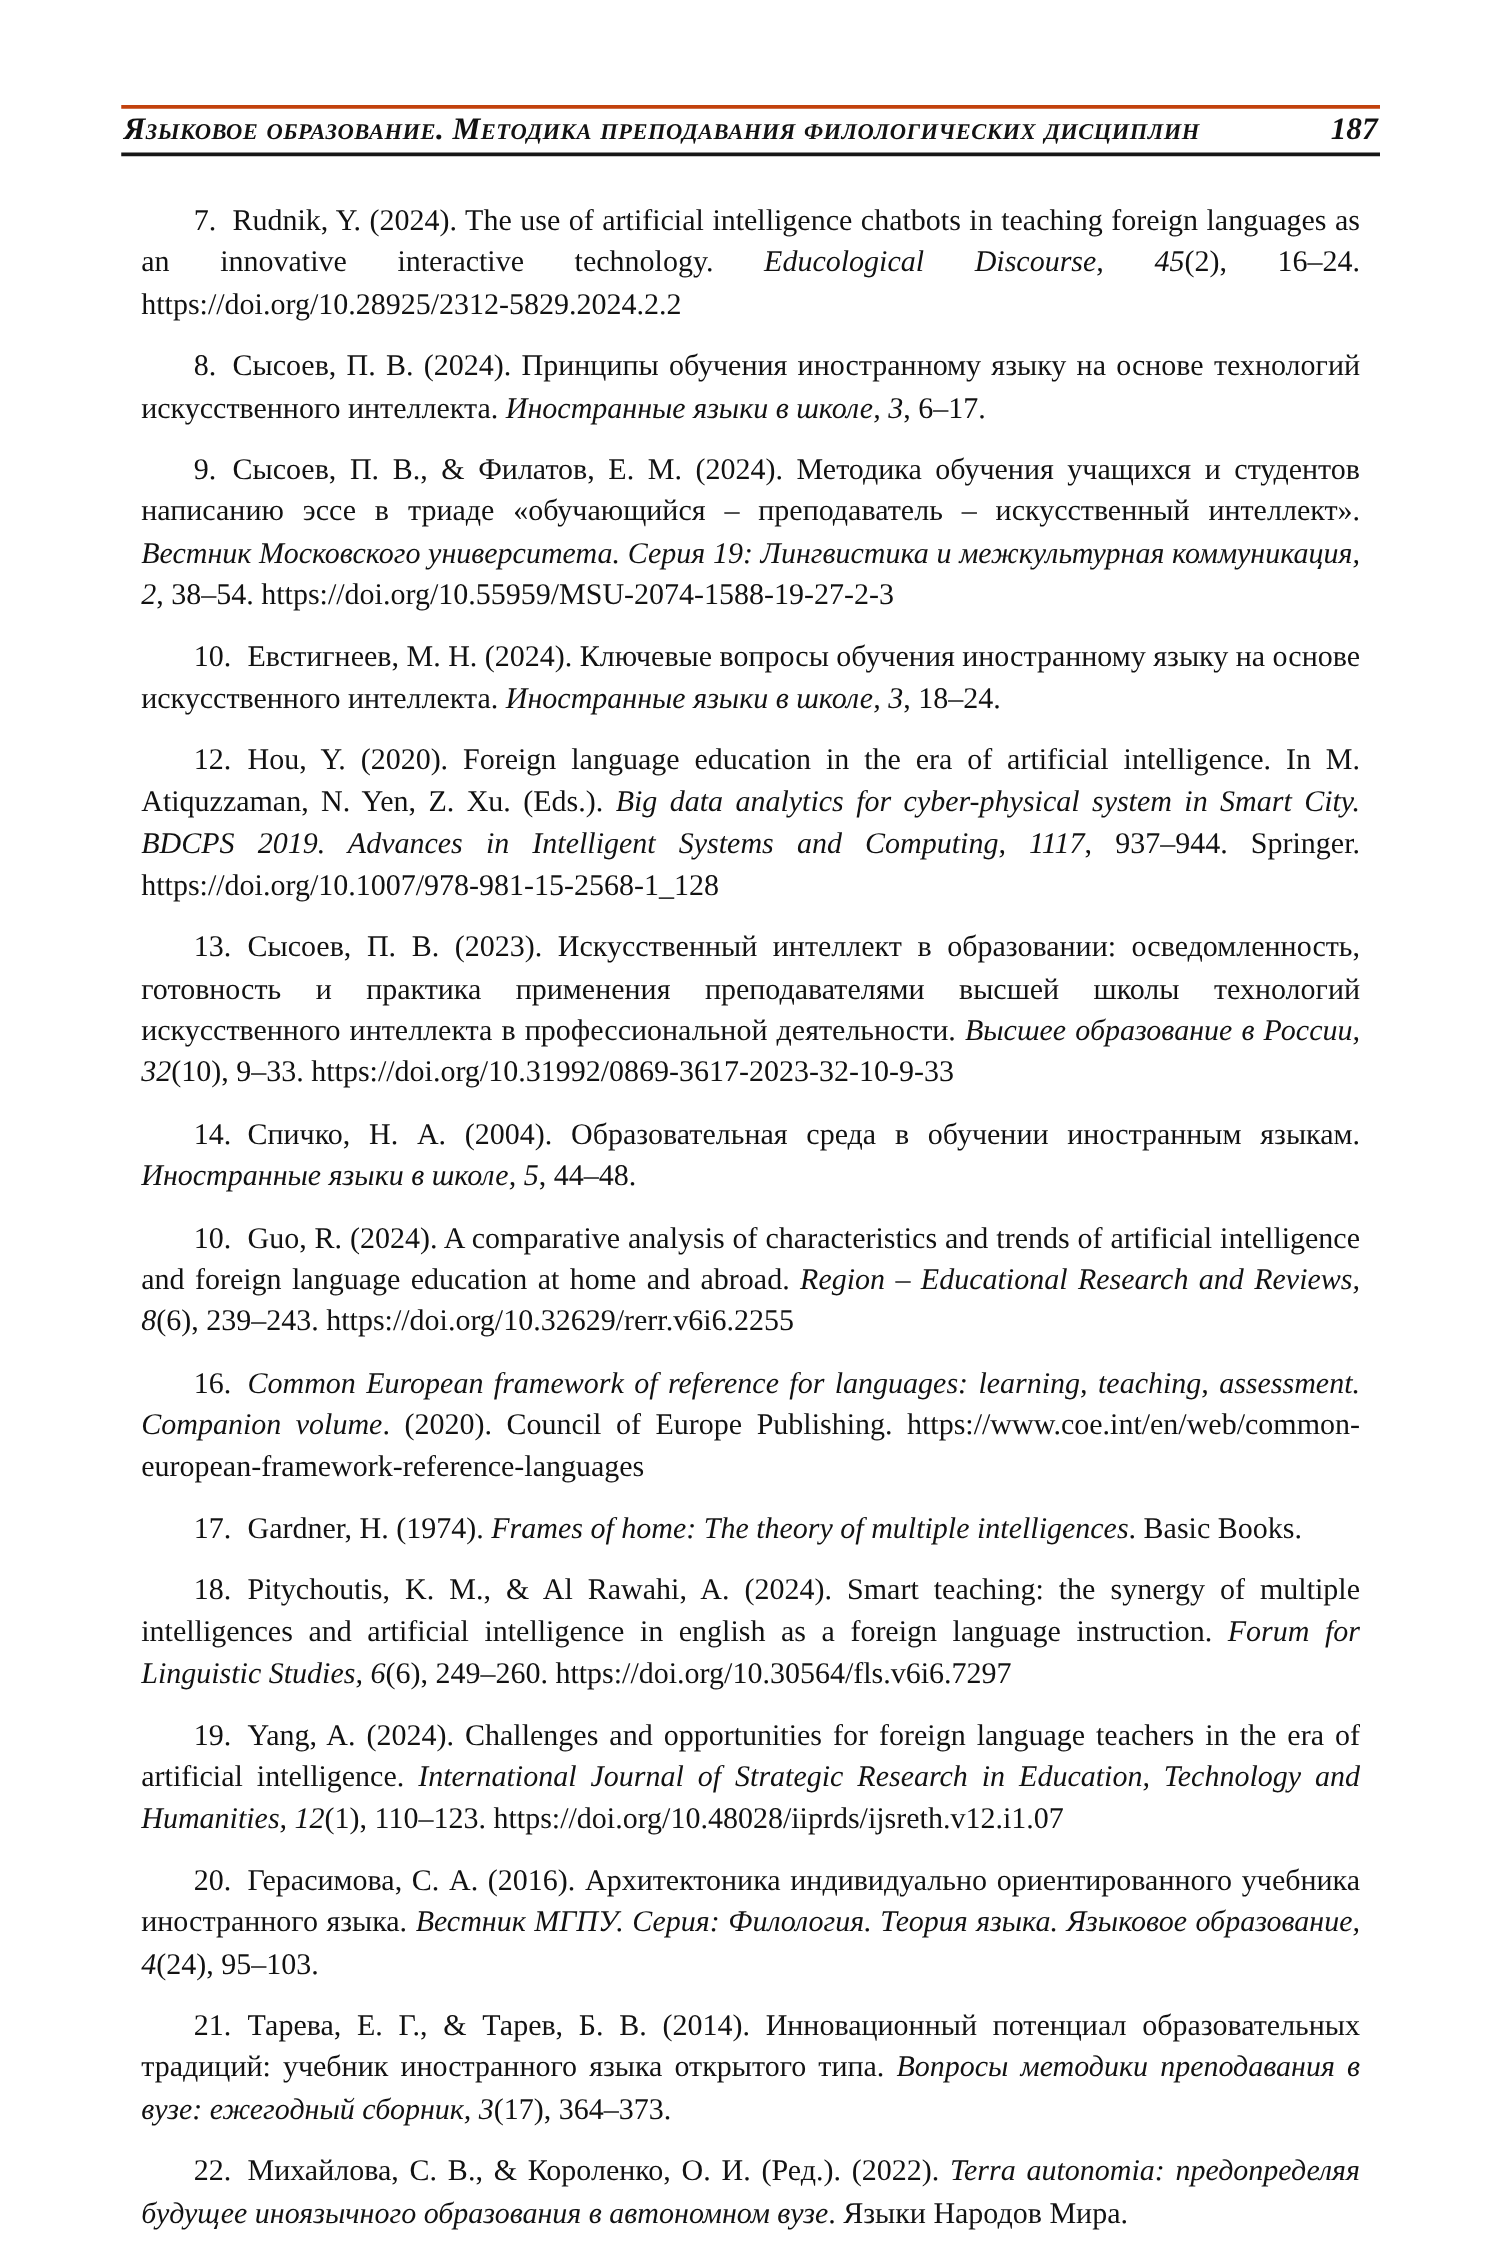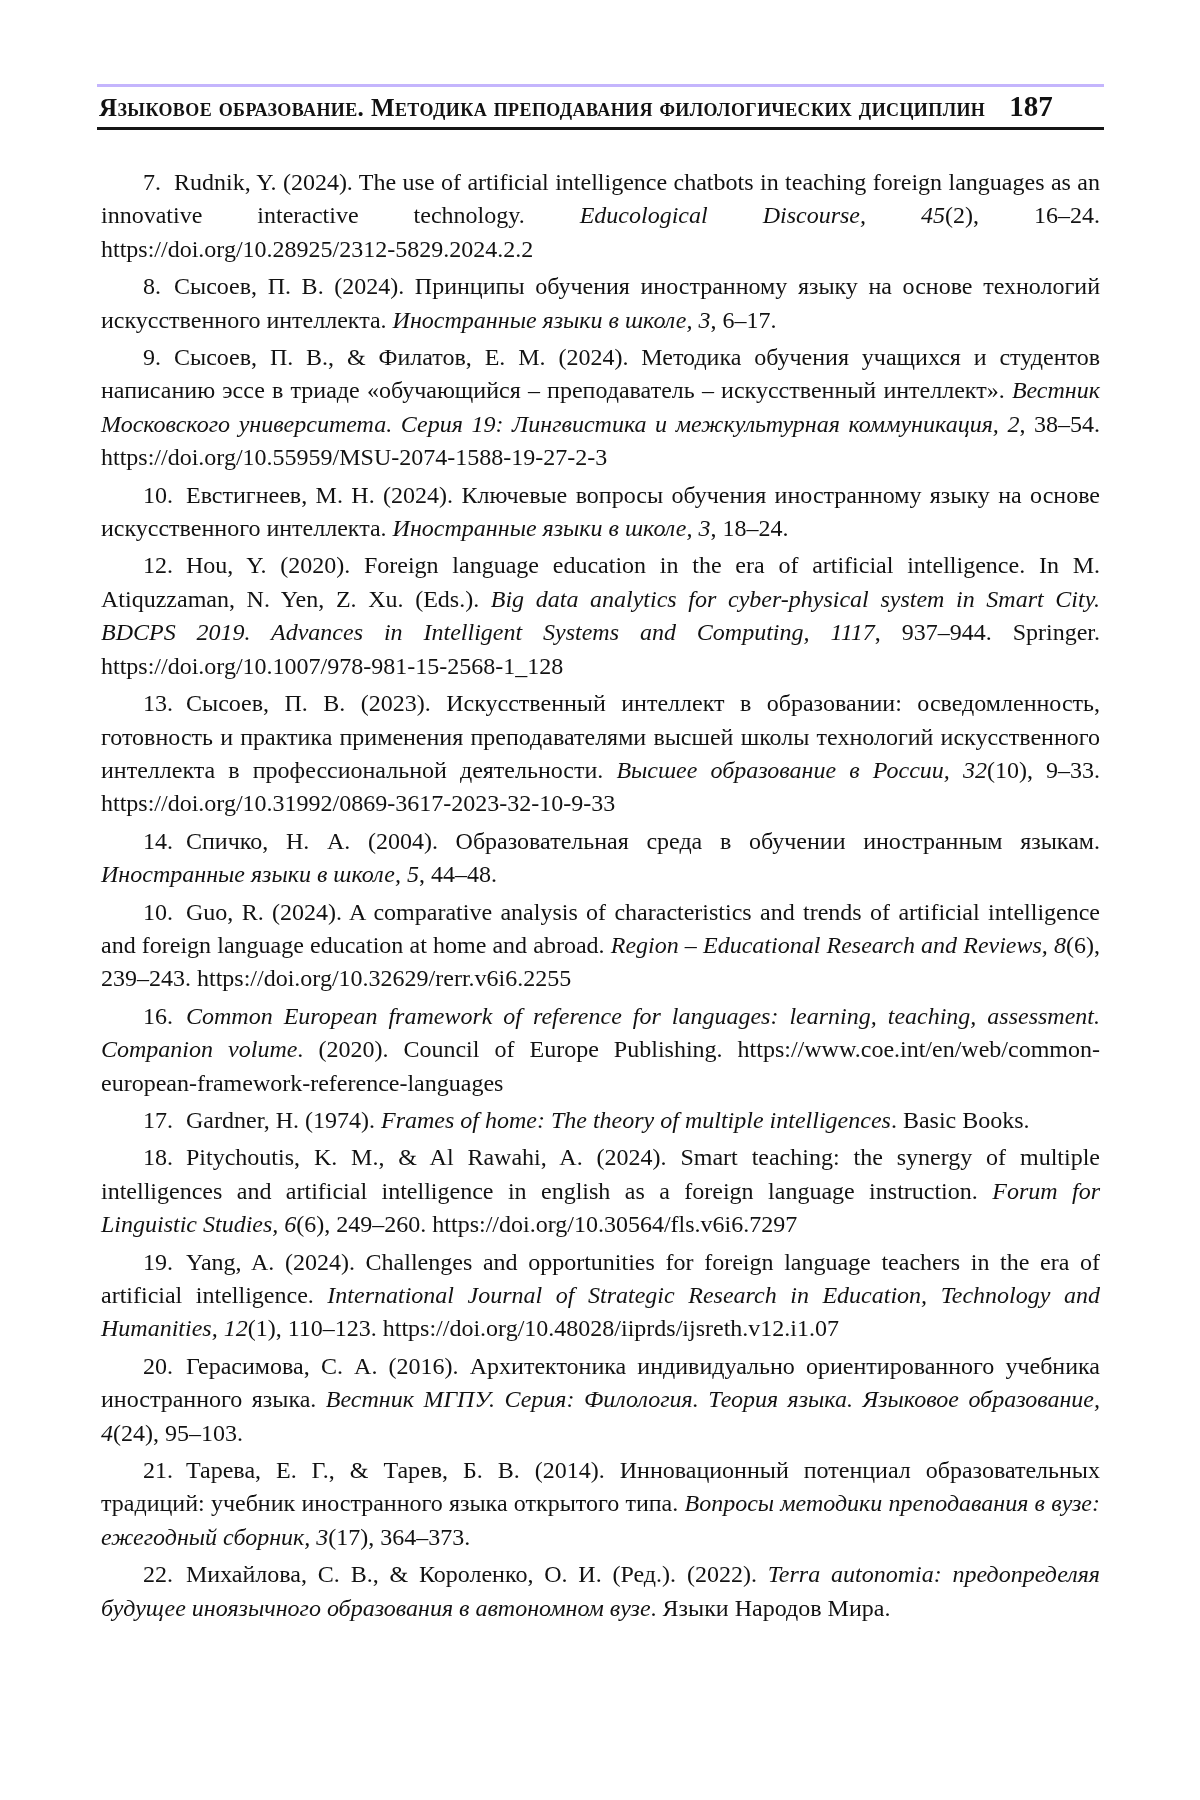--- a/index.html
+++ b/index.html
@@ -15,48 +15,50 @@
     color: #121212;
     font-family: "Liberation Serif", "DejaVu Serif", serif;
     overflow: hidden;
     box-sizing: border-box;
   }
   .content {
     margin: 0 96px 0 97px; 
   }
   .running-header {
     margin-top: 84px;
-    border-top: 3px solid #c4b5fd;
+    border-top: 3px solid #c2410c;
     border-bottom: 3px solid #161616;
     padding: 3px 2px 4px 2px;
     display: flex;
+    justify-content: space-between;
     align-items: baseline;
+    font-style: italic;
   }
   .running-header .title {
     font-variant: small-caps;
     font-weight: bold;
     font-size: 25px;
     letter-spacing: 0.4px;
     white-space: nowrap;
   }
   .running-header .pagenum {
     font-weight: bold;
-    font-size: 29px;
+    font-size: 25px;
     margin-left: 24px;
   }
   .reference-list {
     margin-top: 36px;
     font-size: 24px;
     line-height: 33.4px;
     text-align: justify;
     hyphens: auto;
     -webkit-hyphens: auto;
   }
   .ref {
-    margin: 4px;
+    margin: 16px;
     text-indent: 42px;
   }
   .ref-num {
     margin-right: 13px;
   }
   .it {
     font-style: italic;
   }
 </style>
 </head>

